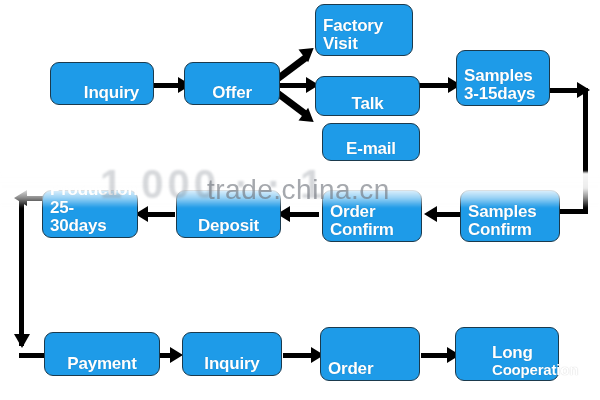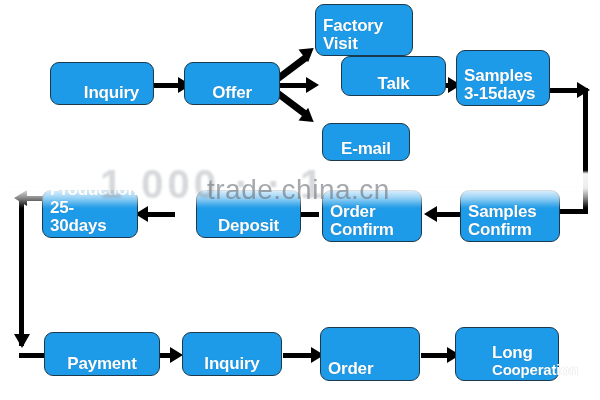--- a/index.html
+++ b/index.html
@@ -168,39 +168,39 @@
 
   <div class="node center" style="left:184px; top:62px; width:96px; height:43px;">
     <span>Offer</span>
   </div>
 
   <div class="node left" style="left:315px; top:4px; width:98px; height:52px;">
     <span class="l2">Factory</span>
     <span class="l2">Visit</span>
   </div>
 
-  <div class="node center" style="left:315px; top:56px; width:105px; height:40px;margin-left:26px;">
+  <div class="node center" style="left:315px; top:76px; width:105px; height:40px;">
     <span>Talk</span>
   </div>
 
-  <div class="node center" style="left:322px; top:123px; width:88px; height:38px;">
+  <div class="node center" style="left:322px; top:123px; width:98px; height:38px;">
     <span>E-mail</span>
   </div>
 
   <div class="node left" style="left:456px; top:50px; width:94px; height:56px;">
     <span class="l2">Samples</span>
     <span class="l2">3-15days</span>
   </div>
 
   <div class="node left" style="left:42px; top:190px; width:96px; height:48px;">
     <span class="l2">Production</span>
     <span class="l2">25-30days</span>
   </div>
 
-  <div class="node center" style="left:176px; top:190px; width:105px; height:48px;margin-left:20px;">
+  <div class="node center" style="left:176px; top:190px; width:105px; height:48px;">
     <span>Deposit</span>
   </div>
 
   <div class="node left" style="left:322px; top:190px; width:100px; height:52px;">
     <span class="l2">Order</span>
     <span class="l2">Confirm</span>
   </div>
 
   <div class="node left" style="left:460px; top:190px; width:100px; height:52px;">
     <span class="l2">Samples</span>

